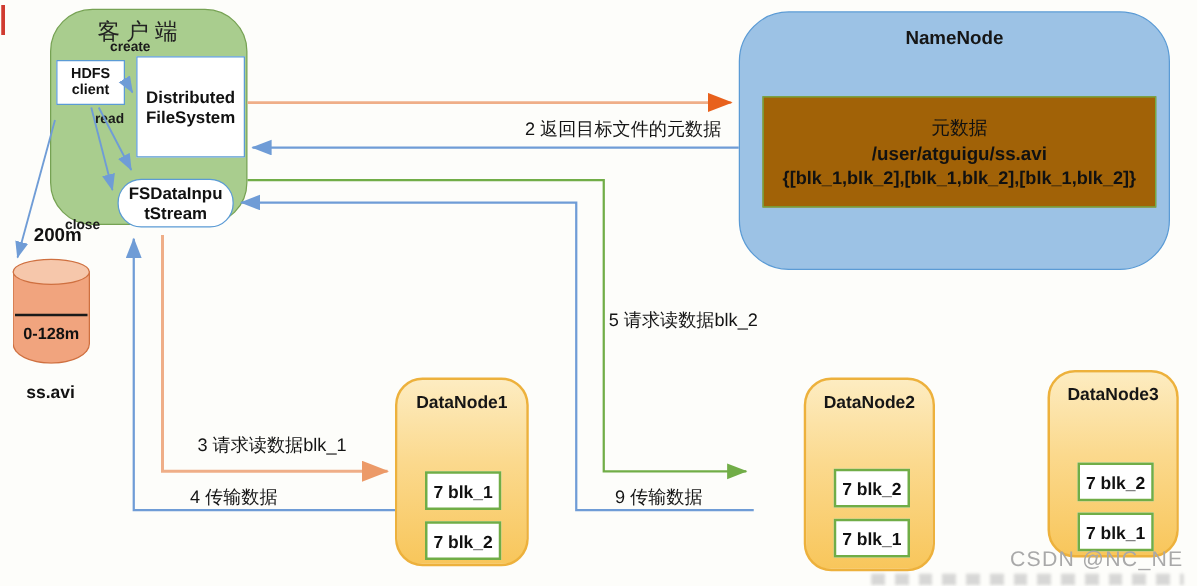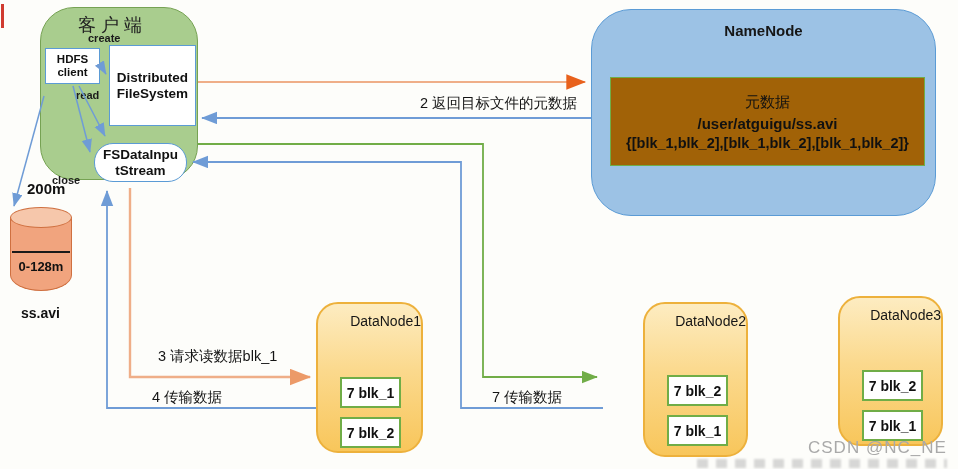--- a/index.html
+++ b/index.html
@@ -56,21 +56,21 @@
   }
   .meta-title{font-size:15px;}
   .meta-path{font-size:15px;font-weight:600;}
   .meta-blocks{font-size:14.5px;font-weight:600;}
   
   .datanode{
     background:linear-gradient(180deg,#fdeti 0%);
     background:linear-gradient(180deg,#fdecc1 0%,#fbd98d 45%,#f8c65b 100%);
     border:2px solid #edb13c;border-radius:22px;box-sizing:border-box;
   }
-  .dn-title{position:absolute;left:0;top:9px;width:100%;text-align:right;font-size:14px;font-weight:400;color:#161616;}
+  .dn-title{position:absolute;left:0;top:9px;width:100%;text-align:center;font-size:14px;font-weight:700;color:#161616;}
   .block-chip{
     position:absolute;background:#ffffff;border:2px solid #70ad47;box-sizing:border-box;
     width:61px;height:31px;display:flex;align-items:center;justify-content:center;
     font-size:14px;font-weight:700;color:#111;
   }
   
   .step{font-size:14.5px;color:#141414;white-space:nowrap;}
   
   .red-artifact{left:1px;top:4px;width:2.5px;height:24px;background:#d03b30;}
   .watermark{left:808px;top:438px;font-size:17px;color:#a9a9a9;letter-spacing:1px;white-space:nowrap;text-align:right;}
@@ -170,18 +170,19 @@
     <line x1="100" y1="64" x2="106" y2="74" stroke="#6f9cd6" stroke-width="1.5" marker-end="url(#mblue)"></line>
     <line x1="79" y1="86" x2="105" y2="136" stroke="#6f9cd6" stroke-width="1.5" marker-end="url(#mblue)"></line>
     <line x1="73" y1="86" x2="90" y2="152" stroke="#6f9cd6" stroke-width="1.5" marker-end="url(#mblue)"></line>
 
     <line x1="44" y1="96" x2="14" y2="206" stroke="#6f9cd6" stroke-width="1.5" marker-end="url(#mblue)"></line>
   </svg>
 
   <div class="abs step" style="left:420px;top:94px;">2 返回目标文件的元数据</div>
   <div class="abs step" style="left:158px;top:347px;">3 请求读数据blk_1</div>
   <div class="abs step" style="left:152px;top:388px;">4 传输数据</div>
-  <div class="abs step" style="left:492px;top:388px;">7 传输数据</div>
+  <div class="abs step" style="left:487px;top:247px;">5 请求读数据blk_2</div>
+  <div class="abs step" style="left:492px;top:388px;">9 传输数据</div>
 
   <div class="abs watermark">CSDN @NC_NE</div>
   <div class="abs watermark2"></div>
 
 </div>
 
 </body></html>

